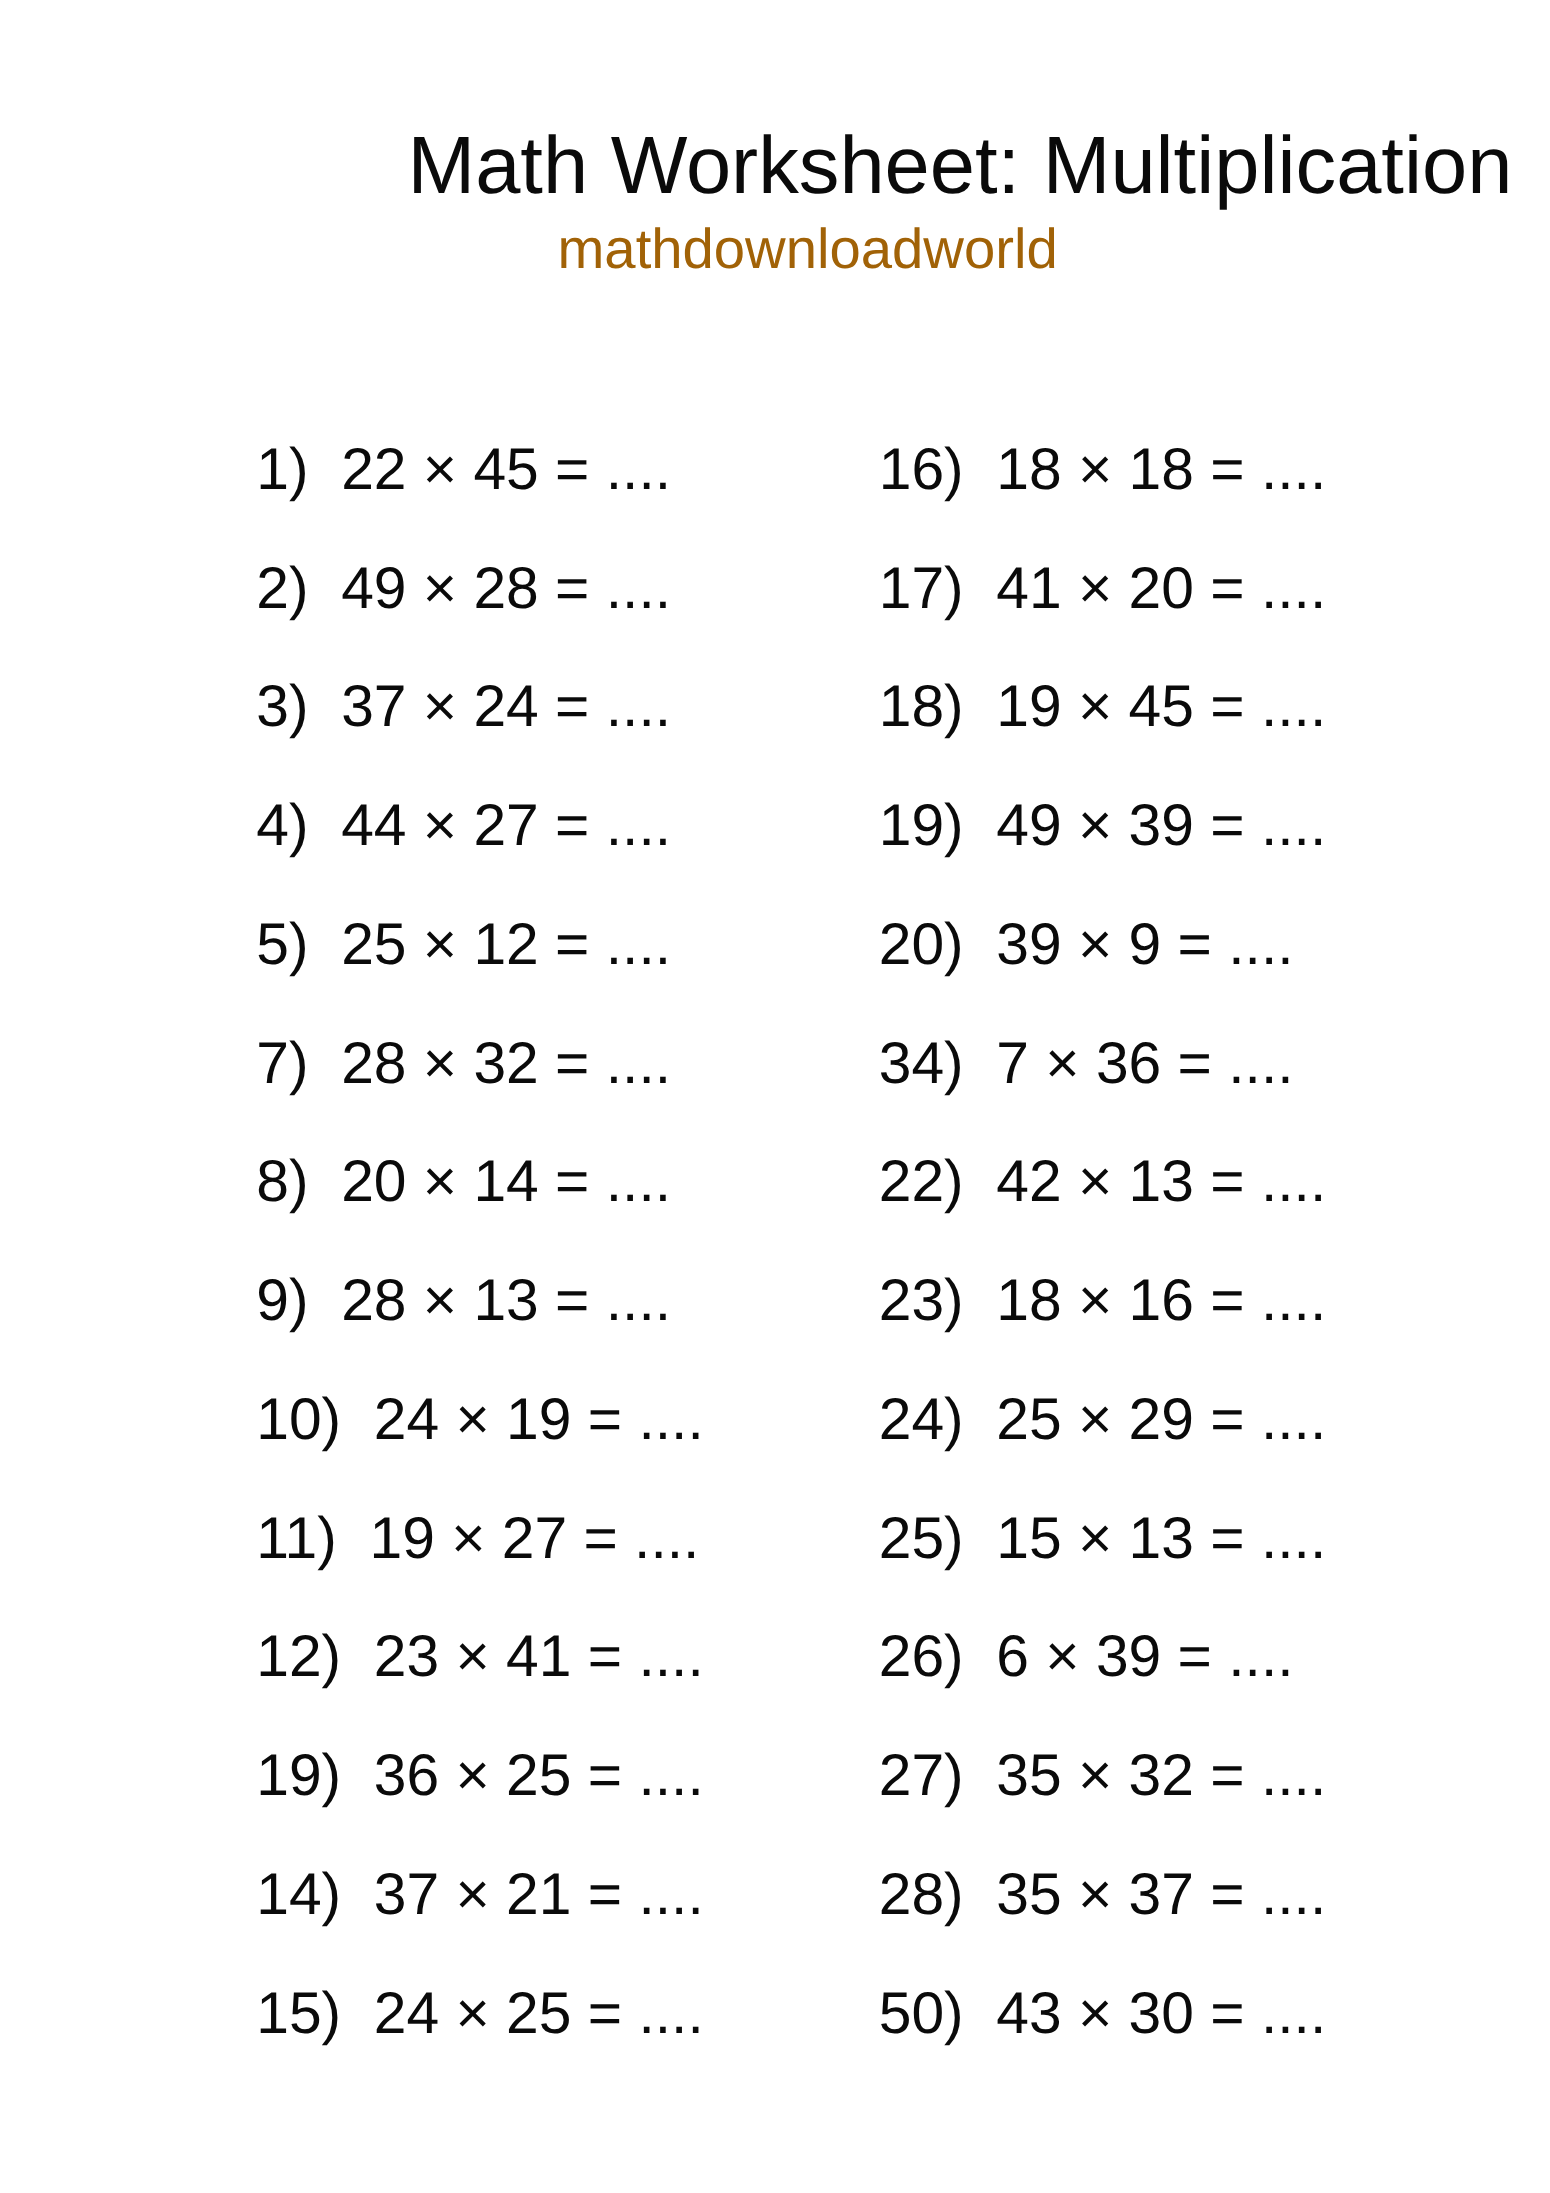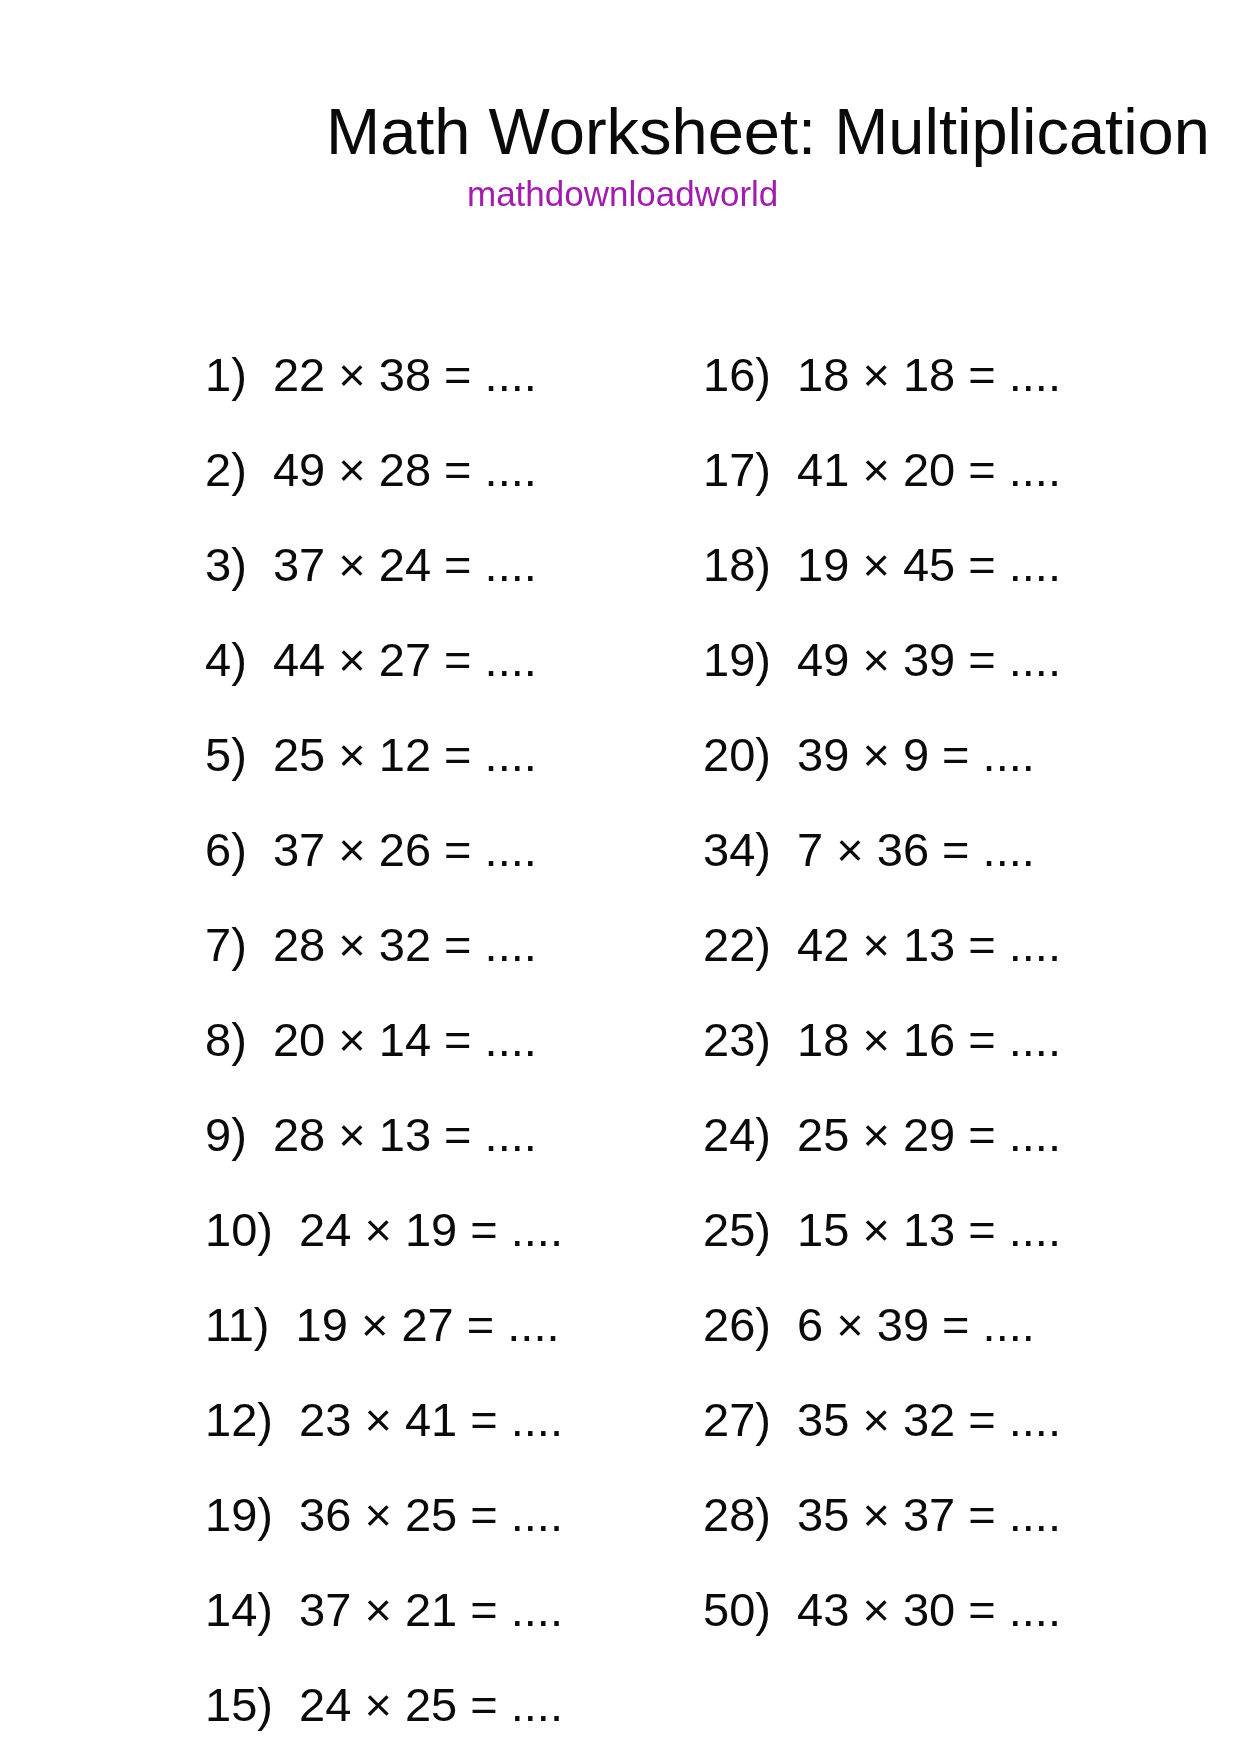--- a/index.html
+++ b/index.html
@@ -17,26 +17,26 @@
     position: absolute;
     left: 326px;
     top: 99px;
     font-size: 65px;
     line-height: 1;
     white-space: nowrap;
     color: #0a0a0a;
   }
   .subtitle {
     position: absolute;
-    left: 467px;
+    left: 446px;
     top: 176px;
-    font-size: 35px;
+    font-size: 45px;
     line-height: 1;
     white-space: nowrap;
-    color: #a21caf;
+    color: #a16207;
   }
   .col {
     position: absolute;
     top: 351px;
   }
   .col-left  { left: 205px; }
   .col-right { left: 703px; }
   .row {
     height: 95px;
     font-size: 47px;
@@ -46,26 +46,25 @@
   }
 </style>
 </head>
 <body>
 
 <div class="page">
   <div class="title">Math Worksheet: Multiplication</div>
   <div class="subtitle">mathdownloadworld</div>
 
   <div class="col col-left">
-      <div class="row"><span>1)</span><span>  22 × 38 = </span><span>....</span></div>
+      <div class="row"><span>1)</span><span>  22 × 45 = </span><span>....</span></div>
       <div class="row"><span>2)</span><span>  49 × 28 = </span><span>....</span></div>
       <div class="row"><span>3)</span><span>  37 × 24 = </span><span>....</span></div>
       <div class="row"><span>4)</span><span>  44 × 27 = </span><span>....</span></div>
       <div class="row"><span>5)</span><span>  25 × 12 = </span><span>....</span></div>
-      <div class="row"><span>6)</span><span>  37 × 26 = </span><span>....</span></div>
       <div class="row"><span>7)</span><span>  28 × 32 = </span><span>....</span></div>
       <div class="row"><span>8)</span><span>  20 × 14 = </span><span>....</span></div>
       <div class="row"><span>9)</span><span>  28 × 13 = </span><span>....</span></div>
       <div class="row"><span>10)</span><span>  24 × 19 = </span><span>....</span></div>
       <div class="row"><span>11)</span><span>  19 × 27 = </span><span>....</span></div>
       <div class="row"><span>12)</span><span>  23 × 41 = </span><span>....</span></div>
       <div class="row"><span>19)</span><span>  36 × 25 = </span><span>....</span></div>
       <div class="row"><span>14)</span><span>  37 × 21 = </span><span>....</span></div>
       <div class="row"><span>15)</span><span>  24 × 25 = </span><span>....</span></div>
     </div>

